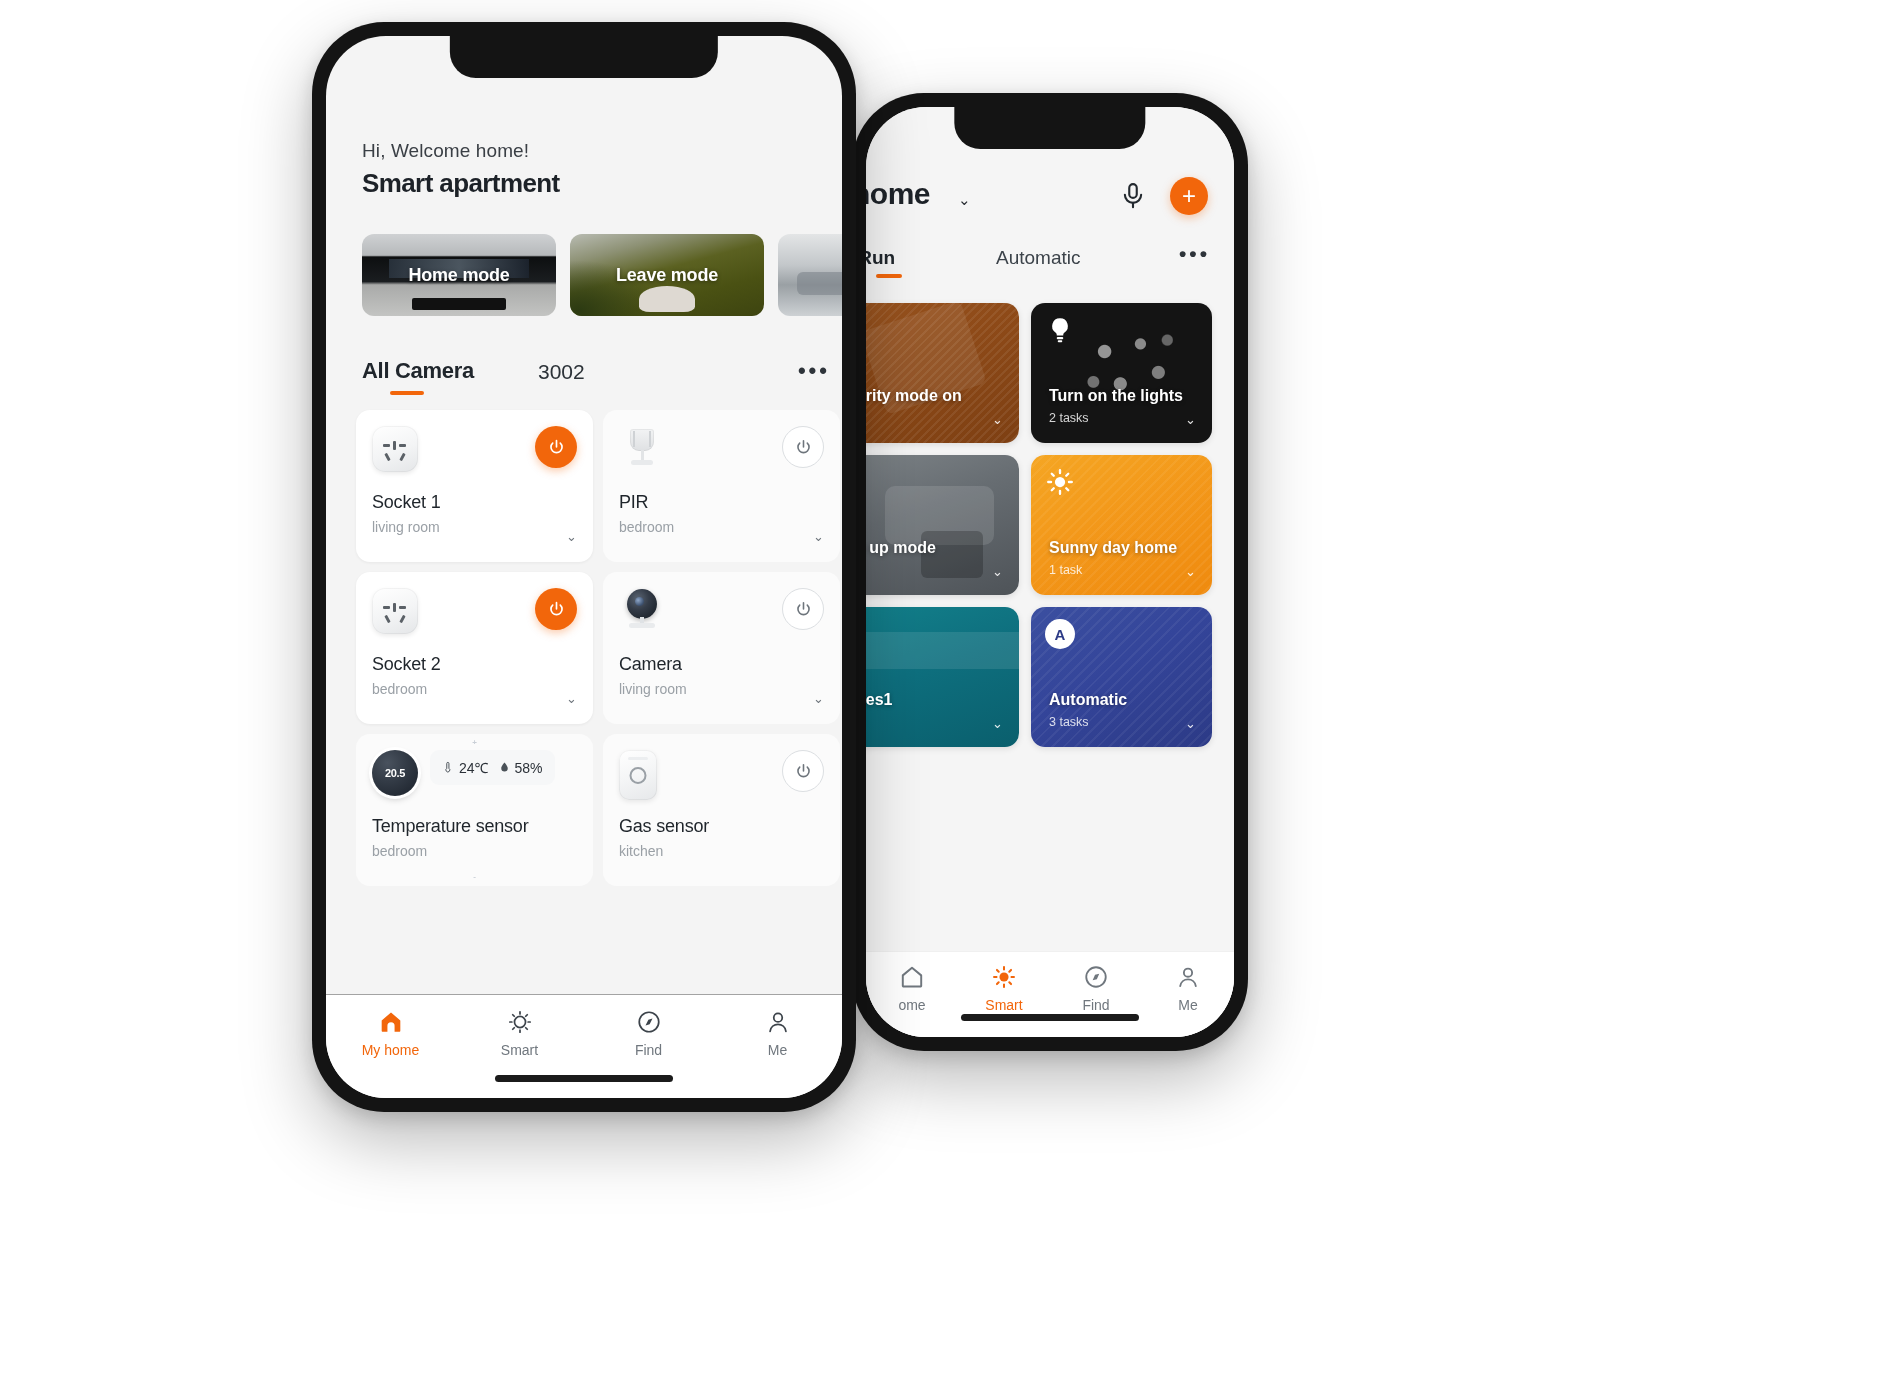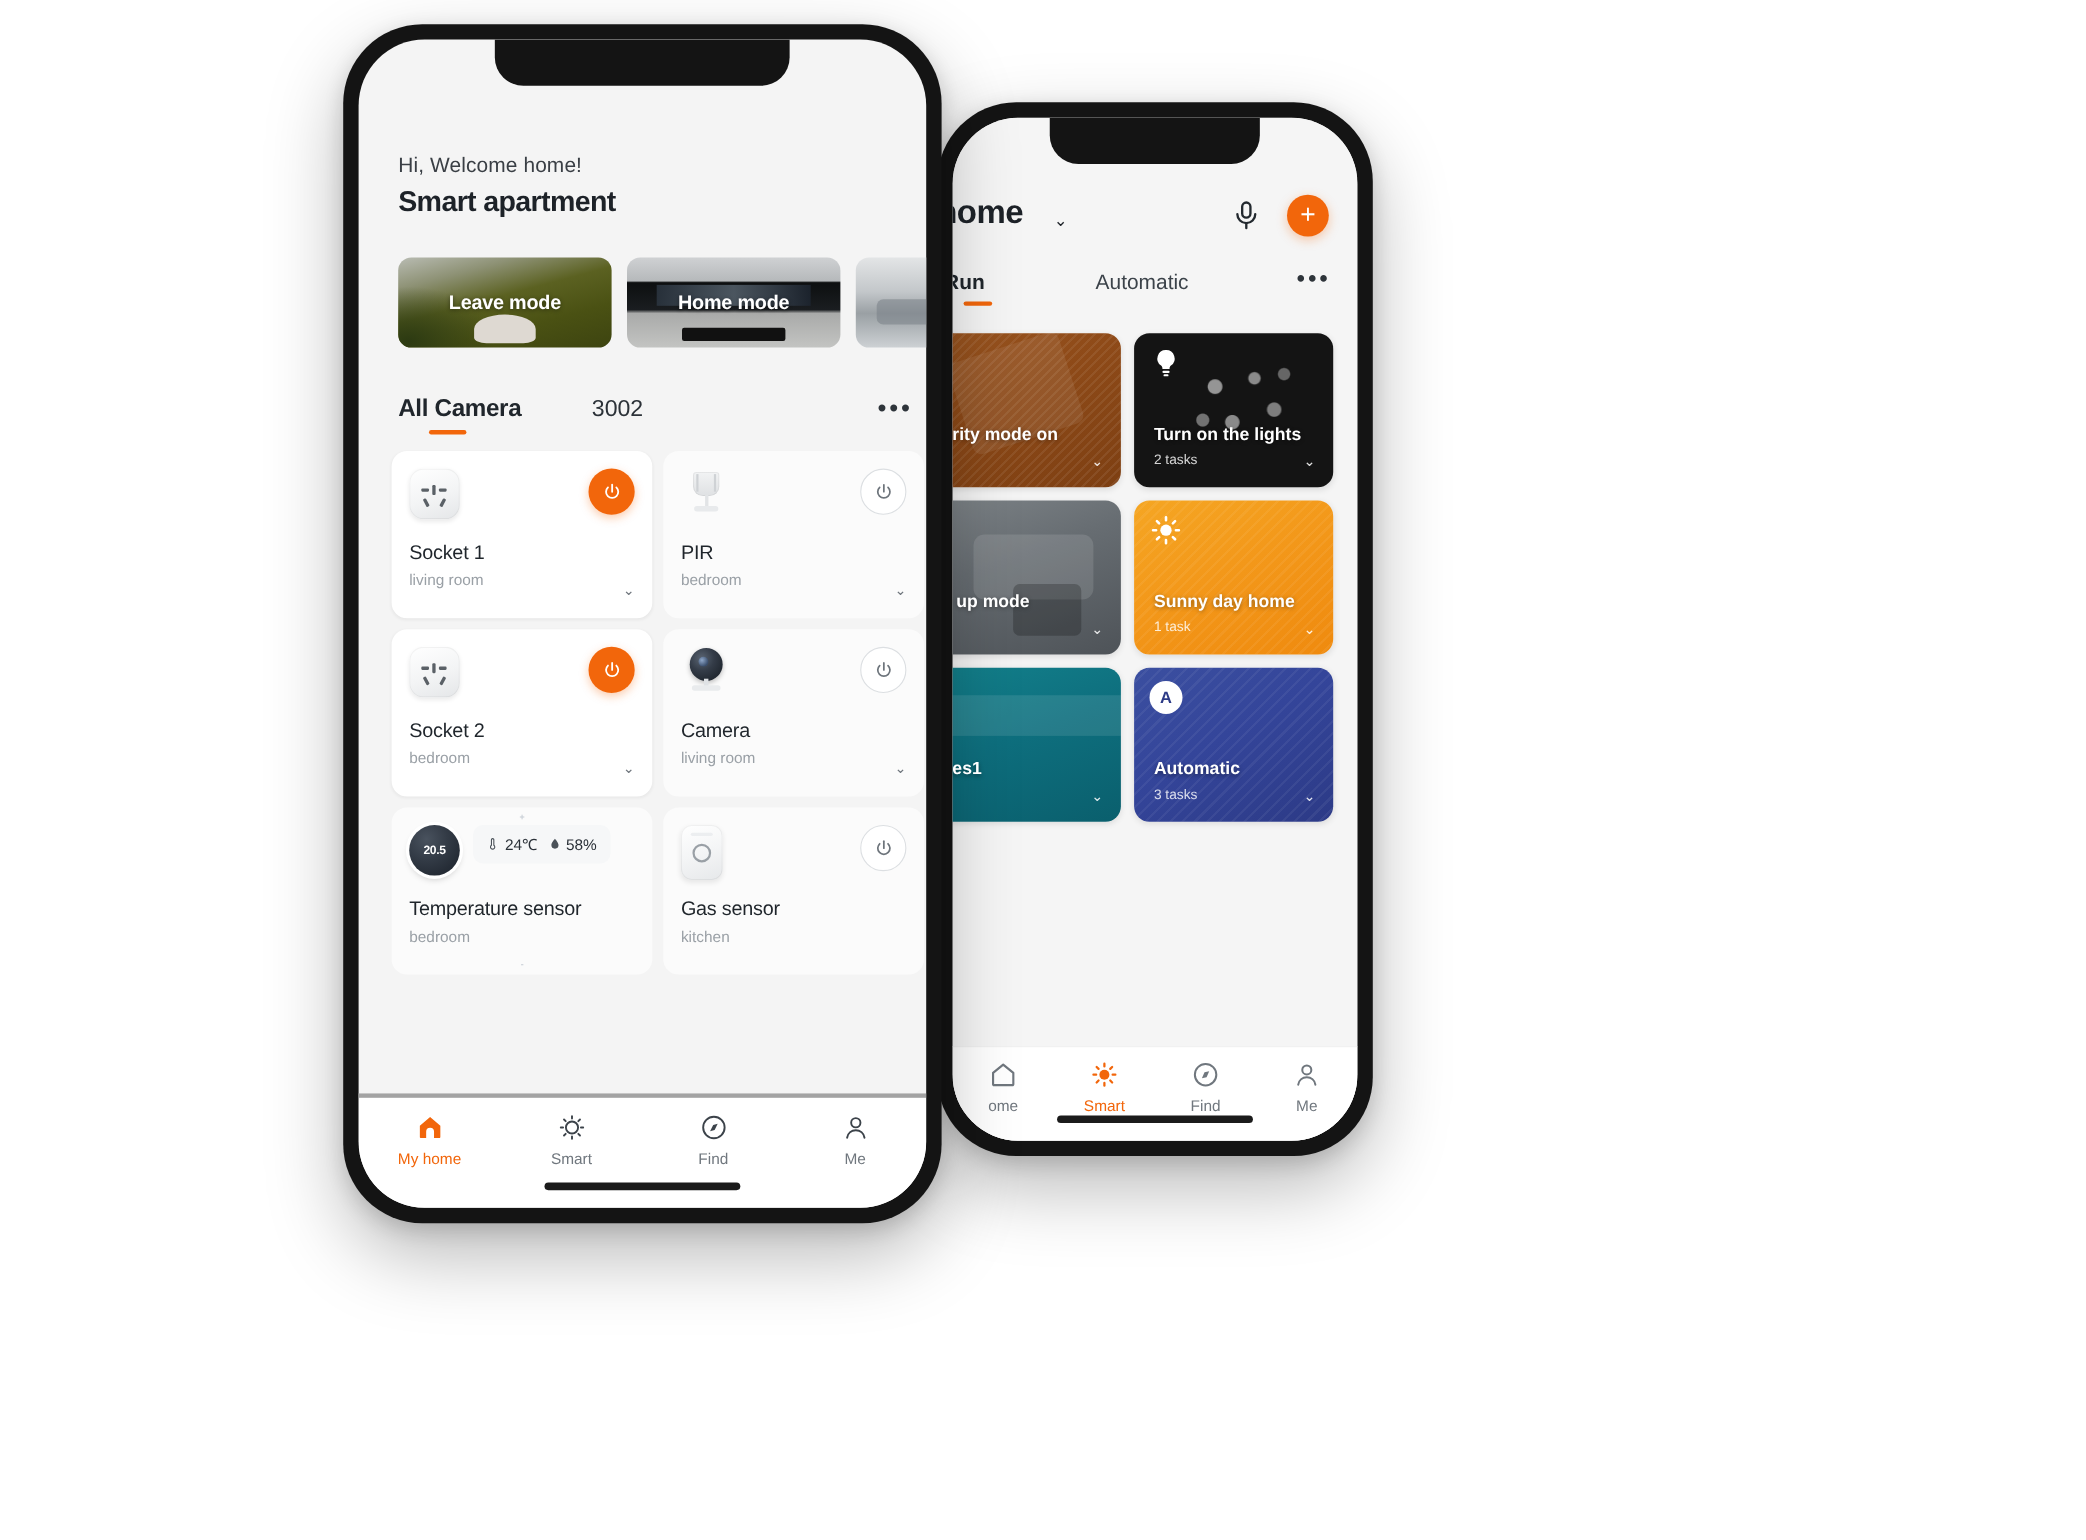--- a/index.html
+++ b/index.html
@@ -154,21 +154,21 @@
     background: #f6f7f8; border-radius: 9px; padding: 8px 12px;
     font-size: 14px; color: #2b3138; font-weight: 500; white-space: nowrap;
   }
   .readout .rv { display:flex; align-items:center; gap:4px; }
   .readout svg { width: 13px; height: 15px; flex:0 0 auto; }
 
   
   .tabbar {
     position: absolute; left: 0; right: 0; bottom: 0; height: 104px;
     background: #ffffff; display: flex; align-items: flex-start; justify-content: space-around;
-    padding-top: 14px; border-top: 4px solid #a3a3a3;
+    padding-top: 14px; border-top: 1px solid #a3a3a3;
   }
   .tab { display: flex; flex-direction: column; align-items: center; gap: 7px; width: 90px; }
   .tab .tlabel { font-size: 14px; color: #70777e; }
   .tab.active .tlabel { color: #F2660B; }
   .tab svg { width: 26px; height: 26px; }
 
   
   .bp-body { position: relative; width: 100%; height: 100%; background:#f5f5f5; }
   .bp-header { position: absolute; left: 0; top: 70px; right: 0; height: 54px; }
   .bp-home { position: absolute; left: -14px; top: 0; font-size: 30px; font-weight: 700; color: #1d2228; letter-spacing:-0.5px;}
@@ -353,25 +353,25 @@
 
   <div class="phone" id="phone-front">
     <div class="screen">
       <div class="notch"></div>
       <div class="fp-body">
 
         <div class="fp-greeting">Hi, Welcome home!</div>
         <div class="fp-title">Smart apartment</div>
 
         <div class="mode-row">
+          <div class="mode-card mc-home">
+            <div class="label">Home mode</div>
+          </div>
           <div class="mode-card mc-leave">
             <div class="label">Leave mode</div>
-          </div>
-          <div class="mode-card mc-home">
-            <div class="label">Home mode</div>
           </div>
           <div class="mode-card mc-eating">
             <div class="label">Eating</div>
           </div>
         </div>
 
         <div class="dev-head">
           <div class="dev-tab">All Camera</div>
           <div class="dev-underline"></div>
           <div class="dev-count">3002</div>

